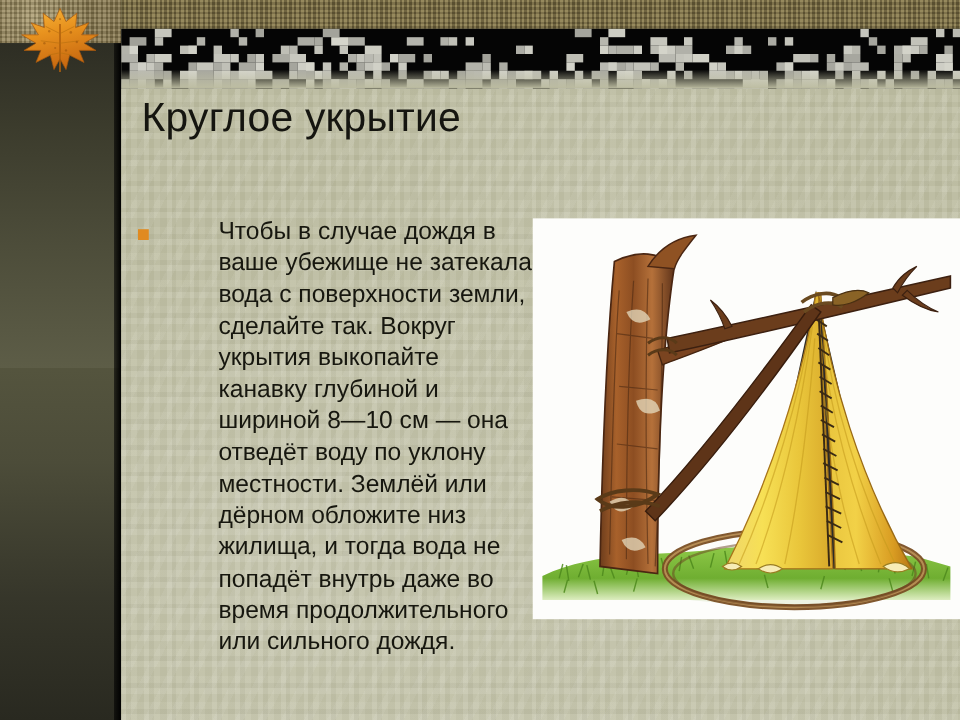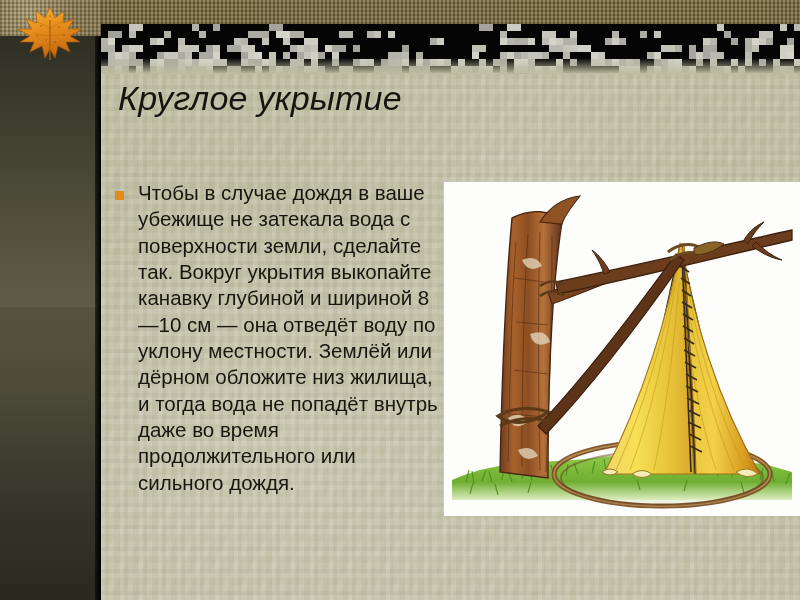--- a/index.html
+++ b/index.html
@@ -83,27 +83,26 @@
     position:absolute; left:10px; top:2px; width:80px; height:62px;
     z-index:9;
   }
 
   
   .title {
     position:absolute; left:17px; top:78px; width:640px;
     font-size:34px; font-weight:400; color:#151510;
     letter-spacing:.2px; line-height:1.2;
     white-space:nowrap;
-    font-style:italic;
   }
 
   
   .bullet-block {
     position:absolute; left:14px; top:180px; width:330px;
-    display:flex; align-items:flex-start;
+    display:flex; align-items:flex-start;gap:44px;
   }
   .bullet-marker {
     width:9px; height:9px; background:#e08a20;
     flex:0 0 9px; margin-top:11px; margin-right:14px;
   }
   .bullet-text {
     font-size:20.5px; line-height:1.285; color:#17170f;
     letter-spacing:0px; text-align:left;
     width:302px;
   }

